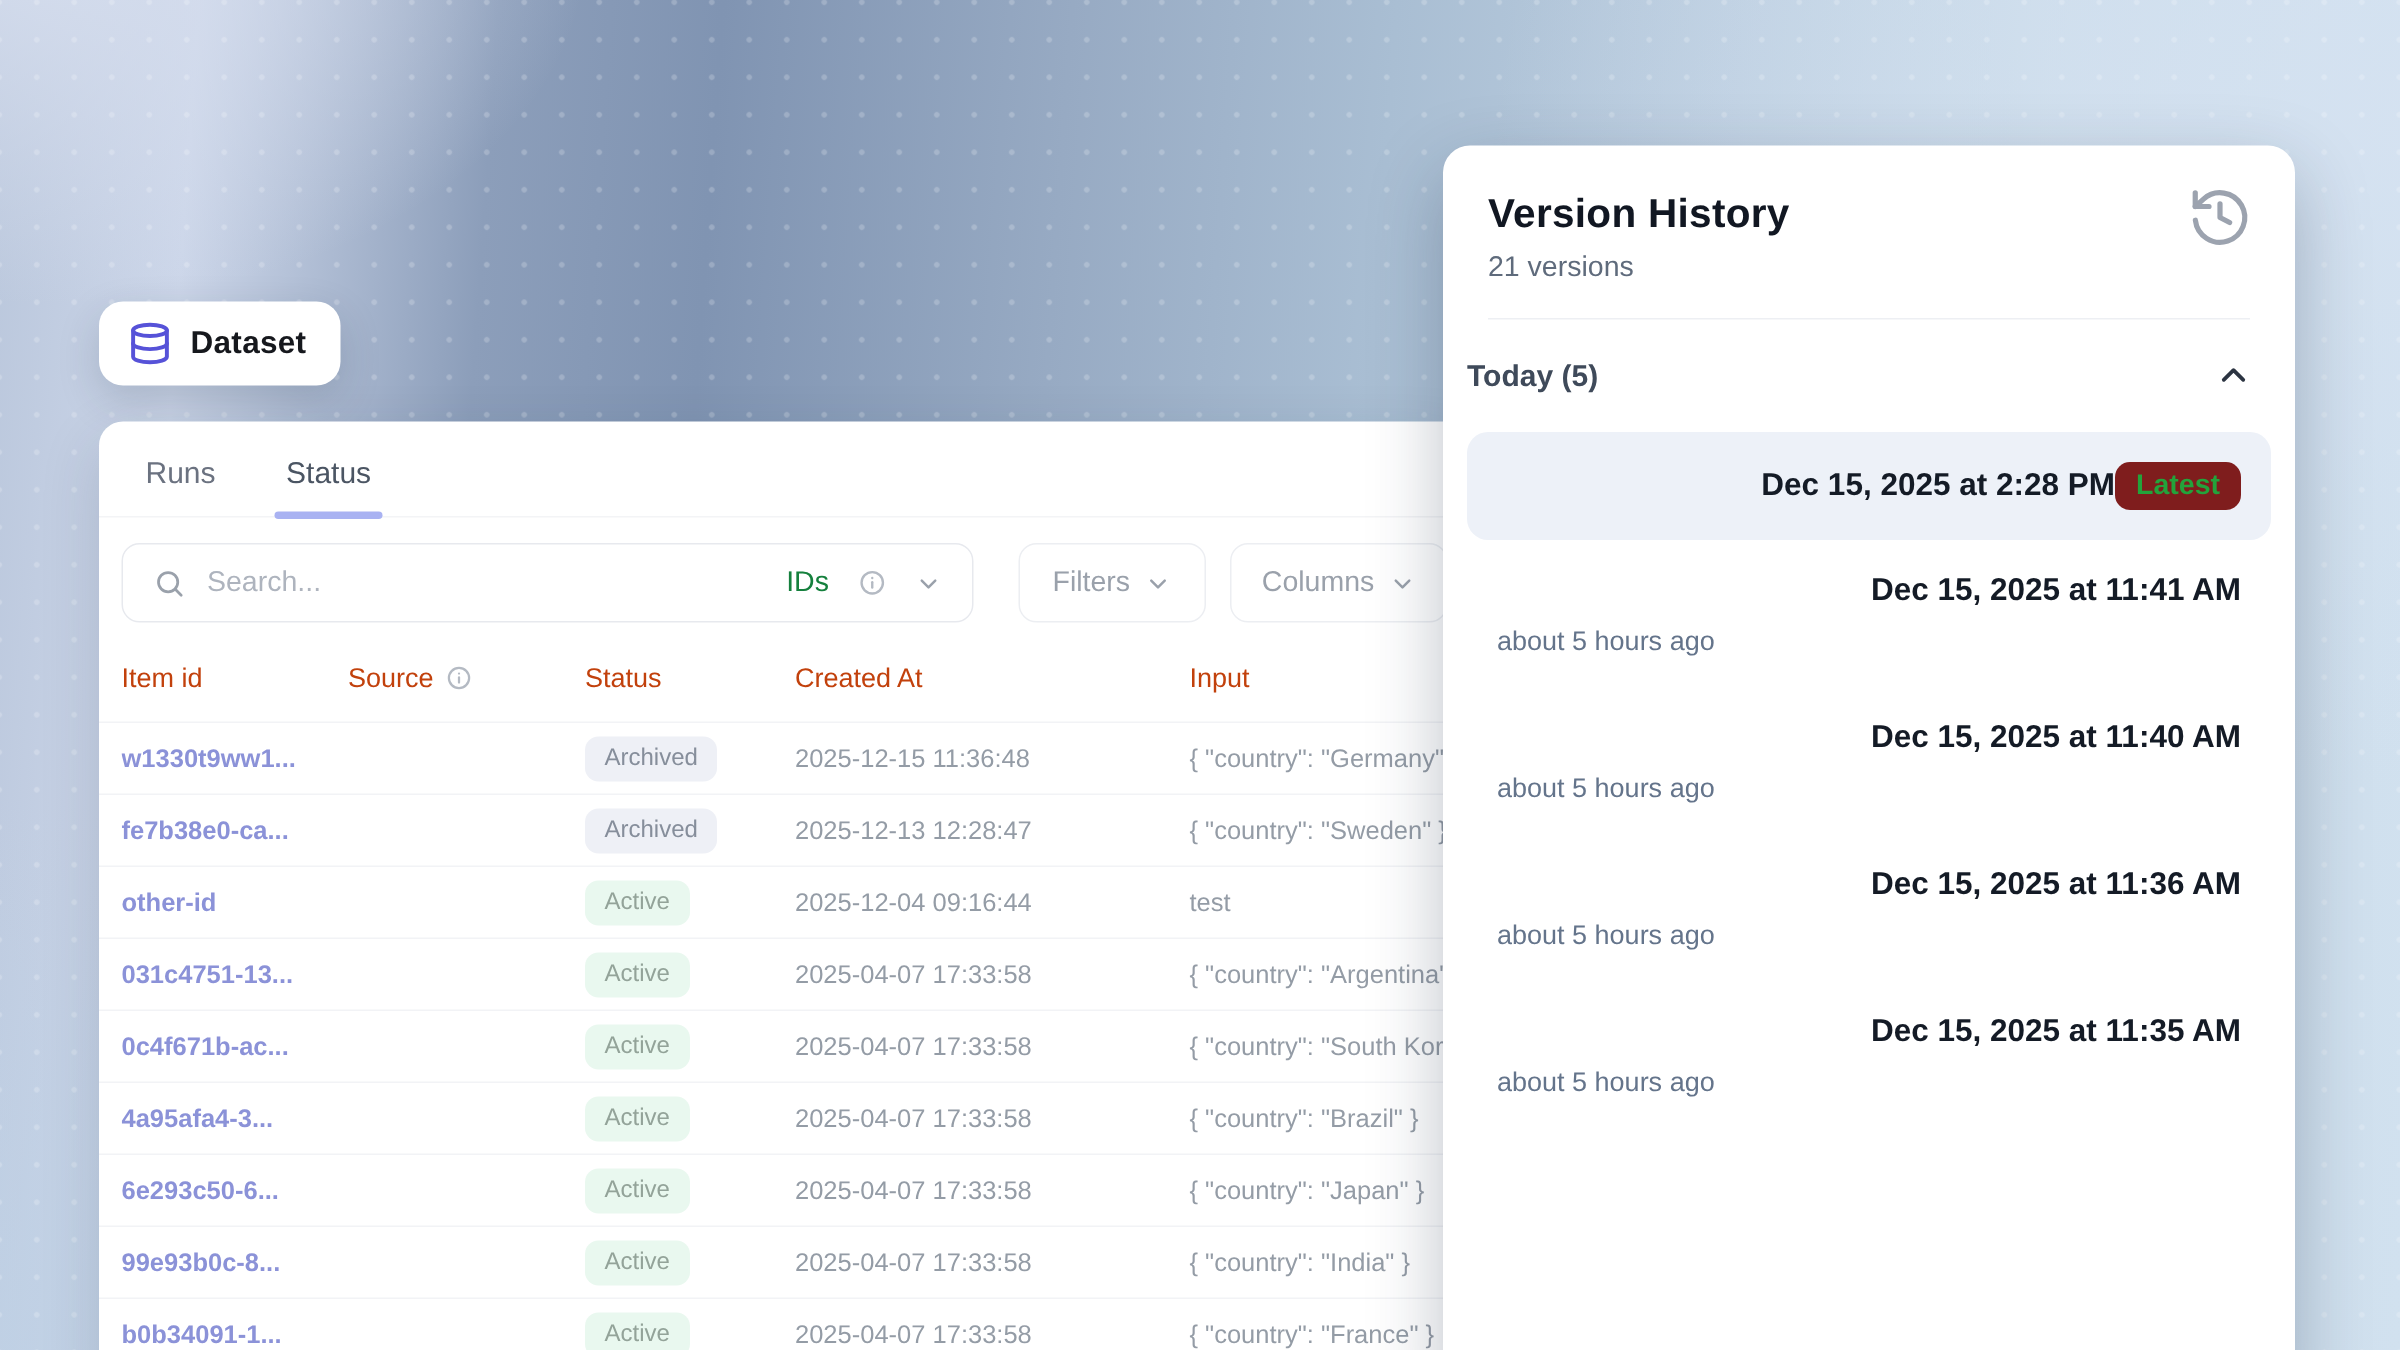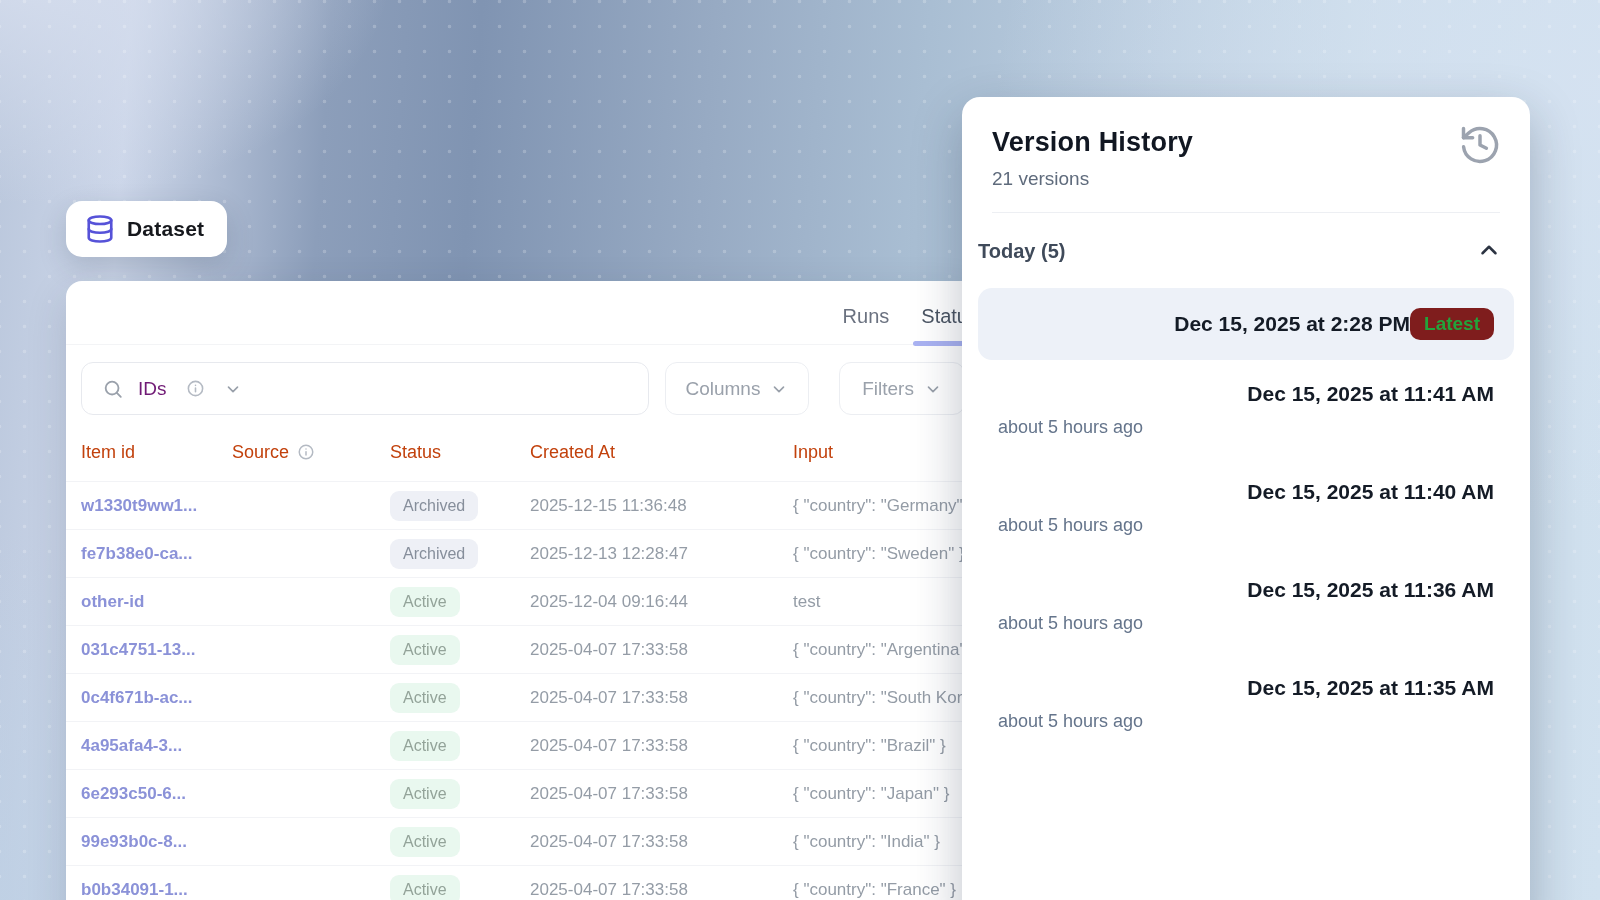--- a/index.html
+++ b/index.html
@@ -24,35 +24,35 @@
   .dataset-badge { position:absolute; left:66px; top:201px; height:56px;
     background:#fff; border-radius:16px; display:flex; align-items:center; gap:12px;
     padding:0 23px 0 19px; box-shadow:0 10px 28px rgba(24,39,62,.18); }
   .dataset-badge .label { font-size:21px; font-weight:700; color:#16181d; letter-spacing:.2px; }
   .db-icon { color:#5652d8; }
 
   
   .main-panel { position:absolute; left:66px; top:281px; width:914px; height:660px;
     background:#fff; border-radius:16px; box-shadow:0 14px 40px rgba(24,39,62,.16); overflow:hidden; }
 
-  .tabbar { display:flex; gap:28px; padding:14px 0 0 29px; border-bottom:1px solid #f3f4f6;justify-content:flex-end; }
+  .tabbar { display:flex; gap:43px; padding:14px 0 0 29px; border-bottom:1px solid #f3f4f6; }
   .tab { position:relative; background:none; border:none; font-family:inherit;
     font-size:20px; color:#6b7280; padding:10px 2px 16px 2px; cursor:pointer; }
   .tab.active { color:#4b5563; }
   .tab.active::after { content:""; position:absolute; left:-6px; right:-6px; bottom:-2px;
     height:5px; border-radius:3px; background:#a9b2f2; }
 
   .toolbar { display:flex; align-items:center; gap:16px; padding:17px 15px 0 15px; }
   .search-box { display:flex; align-items:center; width:632px; height:53px;
     border:1px solid #e7e9ee; border-radius:12px; padding:0 20px; gap:14px; background:#fff; }
   .search-box input { flex:1; border:none; outline:none; font-family:inherit;
     font-size:19px; color:#374151; background:transparent; min-width:0; }
   .search-box input::placeholder { color:#aeb4be; }
   .search-icon { color:#9aa1ab; }
-  .scope { display:flex; align-items:center; gap:19px; color:#701a75; }
+  .scope { display:flex; align-items:center; gap:19px; color:#15803d; }
   .scope .scope-label { font-size:19px; }
   .info-icon { color:#b4bac3; }
   .chev { color:#9aa1ab; }
 
   .tool-btn { display:flex; align-items:center; justify-content:center; gap:10px; height:53px;
     border:1px solid #eceef2; border-radius:12px; background:#fff; font-family:inherit;
     font-size:19px; color:#9aa1ab; cursor:pointer; }
   .btn-filters { width:141px; margin-left:14px; }
   .btn-columns { width:162px; }
 
@@ -118,48 +118,49 @@
     </nav>
 
     <div class="toolbar">
       <div class="search-box">
         <span class="icon search-icon">
           <svg width="22" height="22" viewBox="0 0 24 24" fill="none" stroke="currentColor" stroke-width="2" stroke-linecap="round">
             <circle cx="11" cy="11" r="7"></circle>
               <path d="m20.5 20.5-4.3-4.3"></path>
           </svg>
         </span>
+        <input type="text" placeholder="Search..." style="">
         <div class="scope">
           <span class="scope-label">IDs</span>
           <span class="icon info-icon">
             <svg width="19" height="19" viewBox="0 0 24 24" fill="none" stroke="currentColor" stroke-width="2" stroke-linecap="round">
               <circle cx="12" cy="12" r="9"></circle>
                 <path d="M12 8h.01"></path>
                 <path d="M12 11.5V16"></path>
             </svg>
           </span>
           <span class="icon chev">
             <svg width="18" height="18" viewBox="0 0 24 24" fill="none" stroke="currentColor" stroke-width="2.2" stroke-linecap="round" stroke-linejoin="round">
               <path d="m6 9.5 6 6 6-6"></path>
             </svg>
           </span>
         </div>
       </div>
 
-      <button class="tool-btn btn-columns">
-        <span>Columns</span>
+      <button class="tool-btn btn-filters">
+        <span>Filters</span>
         <span class="icon chev">
           <svg width="18" height="18" viewBox="0 0 24 24" fill="none" stroke="currentColor" stroke-width="2.2" stroke-linecap="round" stroke-linejoin="round">
             <path d="m6 9.5 6 6 6-6"></path>
           </svg>
         </span>
       </button>
 
-      <button class="tool-btn btn-filters">
-        <span>Filters</span>
+      <button class="tool-btn btn-columns">
+        <span>Columns</span>
         <span class="icon chev">
           <svg width="18" height="18" viewBox="0 0 24 24" fill="none" stroke="currentColor" stroke-width="2.2" stroke-linecap="round" stroke-linejoin="round">
             <path d="m6 9.5 6 6 6-6"></path>
           </svg>
         </span>
       </button>
     </div>
 
     <div class="thead">
       <span class="th">Item id</span>

